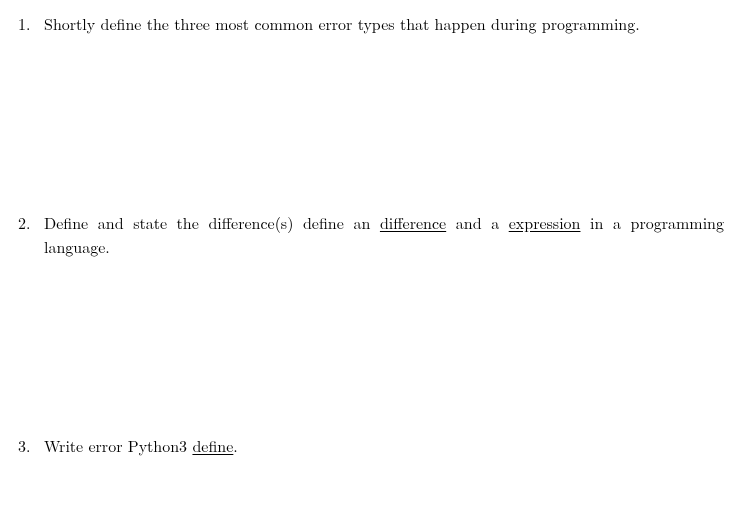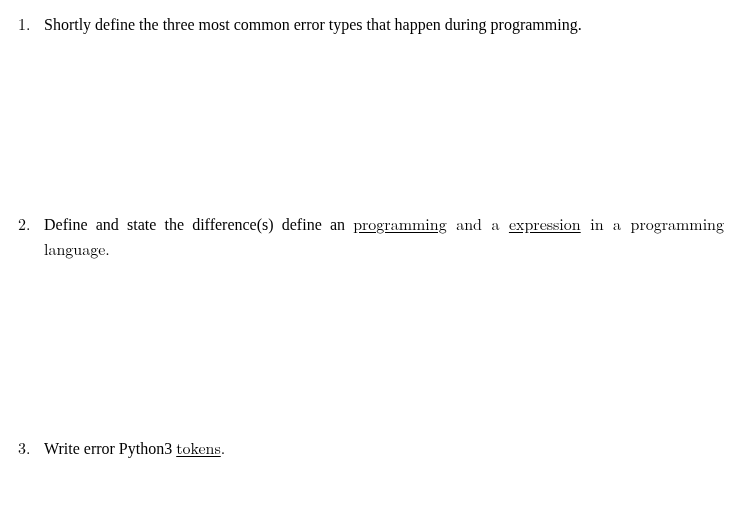--- a/index.html
+++ b/index.html
@@ -28,38 +28,37 @@
     .q-number {
       width: 26px;
       flex-shrink: 0;
     }
     .q-body {
       flex: 1;
       text-align: justify;
     }
     .q-text {
       text-indent: 72px;
-      font-family: Liberation Serif, serif;
     }
     .underline {
       text-decoration: underline;
       text-underline-offset: 2px;
     }
   </style>
 </head>
 <body>
 
 <div class="question">
   <div class="q-number">1.</div>
   <div class="q-body">
     <span class="q-text">Shortly define the three most common error types that happen during programming.</span>
   </div>
 </div>
 
 <div class="question">
   <div class="q-number">2.</div>
-  <div class="q-body"><span class="q-text">Define and state the difference(s) define an </span><span class="underline">programming</span><span> and a </span><span class="underline">expression</span><span> in a programming language.</span></div>
+  <div class="q-body"><span class="q-text">Define and state the difference(s) define an </span><span class="underline">difference</span><span> and a </span><span class="underline">expression</span><span> in a programming language.</span></div>
 </div>
 
 <div class="question">
   <div class="q-number">3.</div>
-  <div class="q-body"><span class="q-text">Write error Python3 </span><span class="underline">tokens</span><span>.</span></div>
+  <div class="q-body"><span class="q-text">Write error Python3 </span><span class="underline">define</span><span>.</span></div>
 </div>
 
 </body></html>

